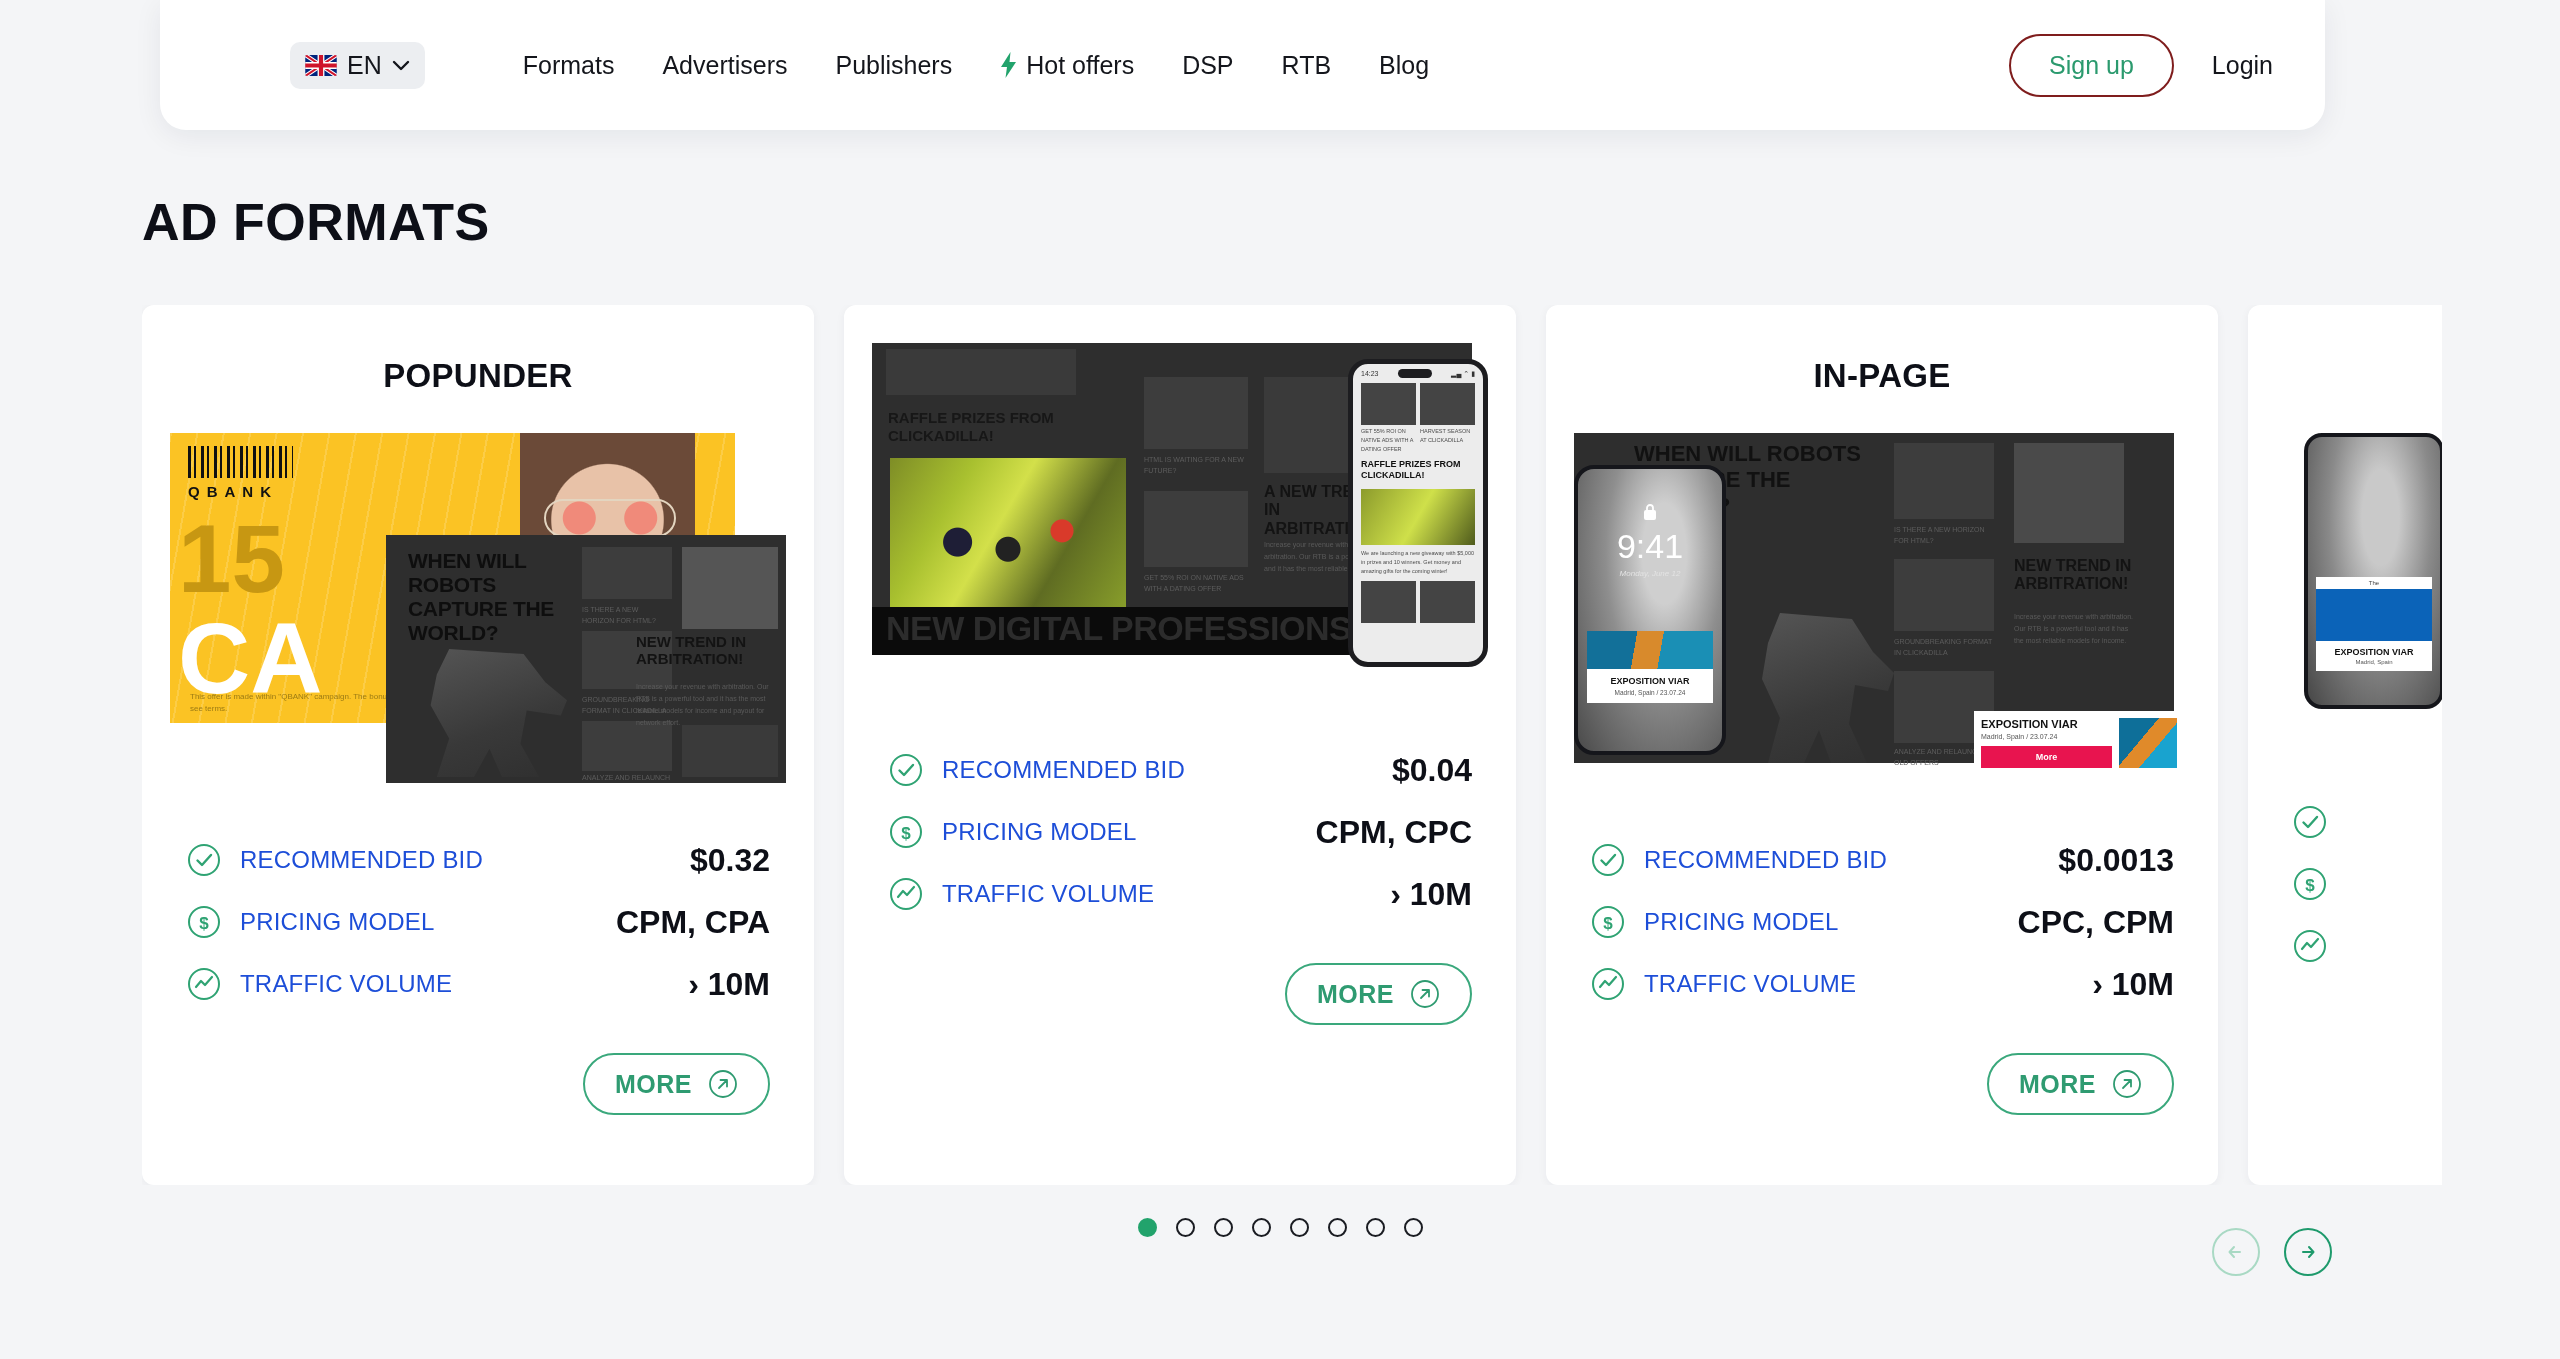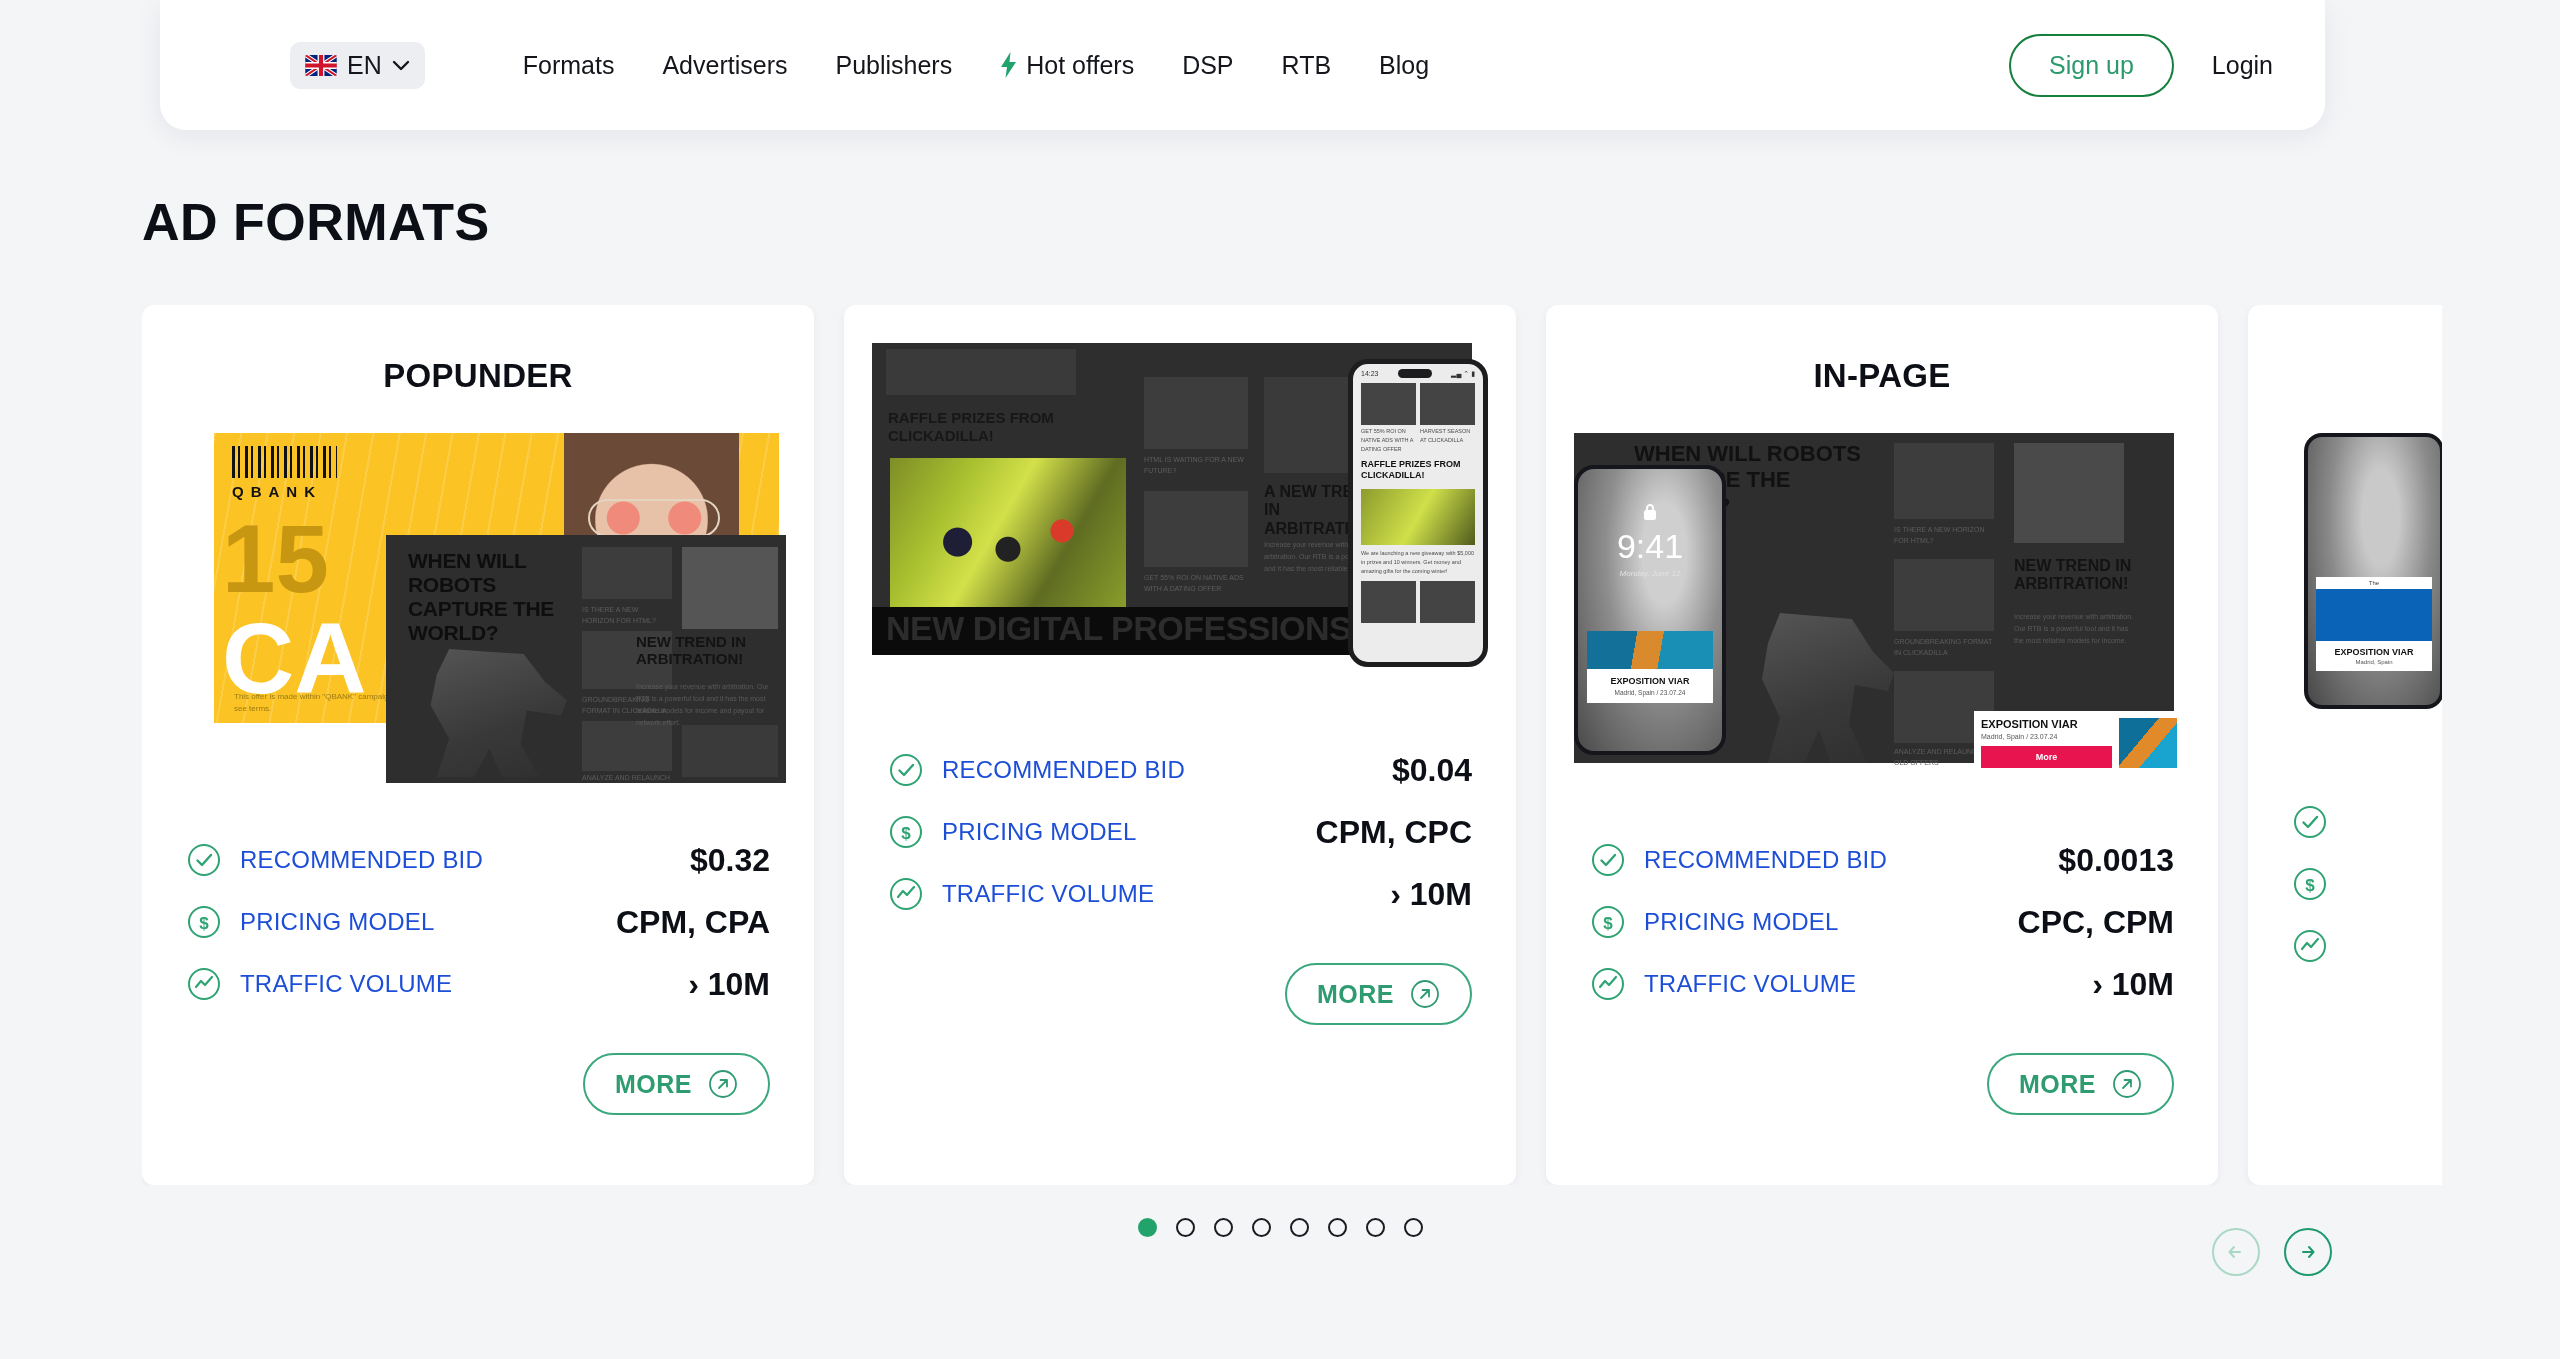--- a/index.html
+++ b/index.html
@@ -34,21 +34,21 @@
 
   .nav { display: flex; align-items: center; gap: 48px; margin-left: 98px; }
   .nav a {
     font-size: 25px; color: #14161c; text-decoration: none; white-space: nowrap;
     display: flex; align-items: center; gap: 9px; cursor: pointer;
   }
   .bolt { width: 17px; height: 26px; flex: none; }
 
   .auth { display: flex; align-items: center; gap: 38px; margin-left: auto; margin-right: 52px; }
   .signup {
-    border: 2px solid #15803d; color: #2b9a6e; background: transparent;
+    border: 2px solid #7f1d1d; color: #2b9a6e; background: transparent;
     font-size: 25px; border-radius: 40px; padding: 15px 38px; cursor: pointer;
     font-family: "Liberation Sans", sans-serif; white-space: nowrap;
   }
   .login { font-size: 25px; color: #14161c; text-decoration: none; cursor: pointer; white-space: nowrap; }
 
   
   .page-title {
     position: absolute; left: 142px; top: 192px;
     font-size: 52px; font-weight: 700; color: #0d0f17; letter-spacing: .5px;
   }
@@ -66,21 +66,20 @@
   }
 
   .thumb { position: relative; margin: 38px 28px 0 28px; height: 350px; overflow: hidden; }
 
   
   .pu-yellow {
     position: absolute; left: 0; top: 0; width: 565px; height: 290px;
     background:
       repeating-linear-gradient(100deg, rgba(255,255,255,.16) 0 2px, transparent 2px 26px),
       #fbc324;
-    margin-left: 44px;
   }
   .pu-barcode { position: absolute; left: 18px; top: 13px; width: 105px; height: 32px;
     background: repeating-linear-gradient(90deg,#111 0 3px, transparent 3px 6px, #111 6px 8px, transparent 8px 13px); }
   .pu-qbank { position: absolute; left: 18px; top: 50px; font-size: 15px; font-weight: 700; letter-spacing: 7px; color: #111; }
   .pu-15 { position: absolute; left: 8px; top: 80px; font-size: 96px; font-weight: 800; color: #c79712; line-height: .95; }
   .pu-ca { position: absolute; left: 8px; top: 178px; font-size: 100px; font-weight: 800; color: #fff; line-height: .95; }
   .pu-fine { position: absolute; left: 20px; bottom: 8px; width: 330px; font-size: 8px; color: #9c7b14; line-height: 1.5; }
   .pu-face {
     position: absolute; right: 40px; top: 0; width: 175px; height: 140px;
     background: radial-gradient(ellipse at 50% 62%, #e8c2a8 0 45%, #6b4a38 46% 100%);

